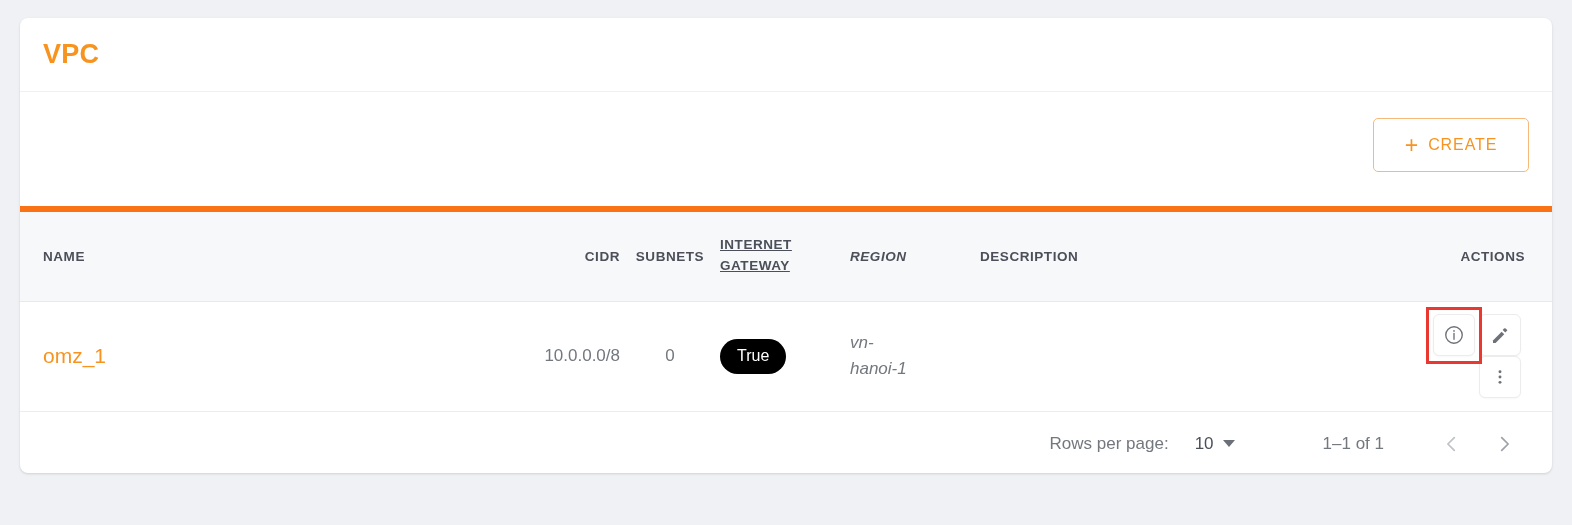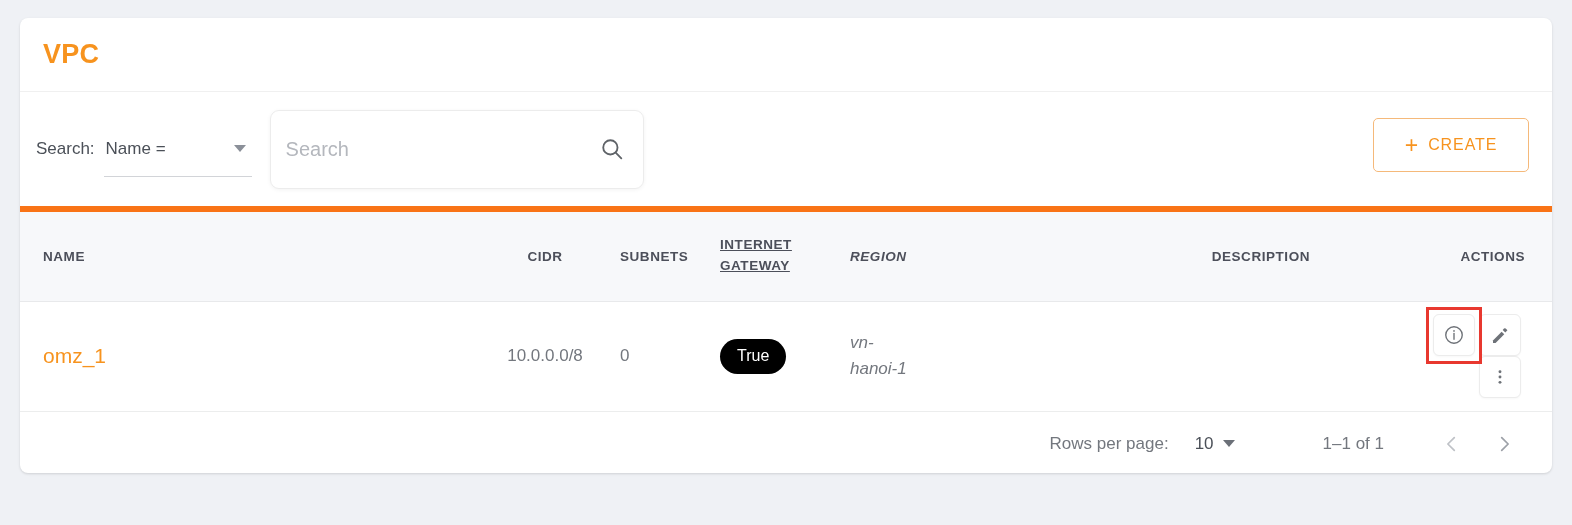--- a/index.html
+++ b/index.html
@@ -170,25 +170,25 @@
   tbody td {
     height: 110px;
     vertical-align: middle;
     font-size: 17px;
     color: #73777e;
     padding: 0;
     border-bottom: 1px solid #eceded;
   }
 
   .c-name   { width: 450px; padding-left: 23px !important; }
-  .c-cidr   { width: 150px; text-align: center; }
-  .c-subnets{ width: 100px; text-align: left; }
+  .c-cidr   { width: 150px; text-align: right; }
+  .c-subnets{ width: 100px; text-align: center; }
   .c-igw    { width: 130px; text-align: left !important; padding-left: 0 !important; text-decoration: underline; }
   .c-region { width: 130px; text-align: left !important; padding-left: 0 !important; font-style: italic; }
-  .c-desc   { width: 330px; text-align: right; padding-left: 0 !important; }
+  .c-desc   { width: 330px; text-align: left; padding-left: 0 !important; }
   .c-actions{ width: 242px; text-align: right !important; padding-right: 27px !important; }
 
   .th-igw span { display: block; line-height: 1.55; }
 
   .cell-name {
     color: #f7931e;
     font-size: 21px;
     cursor: pointer;
   }
 
@@ -298,38 +298,20 @@
 <body>
 
 <div class="page">
   <div class="card">
 
     <div class="card-title-bar">
       <div class="card-title">VPC</div>
     </div>
 
     <div class="toolbar">
-      <div class="search-group">
-        <span class="search-label">Search:</span>
-
-        <div class="field-select">
-          <span class="field-select-value">Name =</span>
-          <span class="caret"></span>
-        </div>
-
-        <div class="search-box">
-          <input class="search-input" type="text" placeholder="Search" style="">
-          <span class="search-icon">
-            <svg width="26" height="26" viewBox="0 0 24 24" fill="none" stroke="#5f6368" stroke-width="1.7" stroke-linecap="round">
-              <circle cx="10.5" cy="10.5" r="6.6"></circle>
-              <line x1="15.4" y1="15.4" x2="20.6" y2="20.6"></line>
-            </svg>
-          </span>
-        </div>
-      </div>
 
       <div class="create-btn">
         <span class="create-plus">+</span>
         <span class="create-label">CREATE</span>
       </div>
     </div>
 
     <table class="grid">
       <thead>
         <tr>

